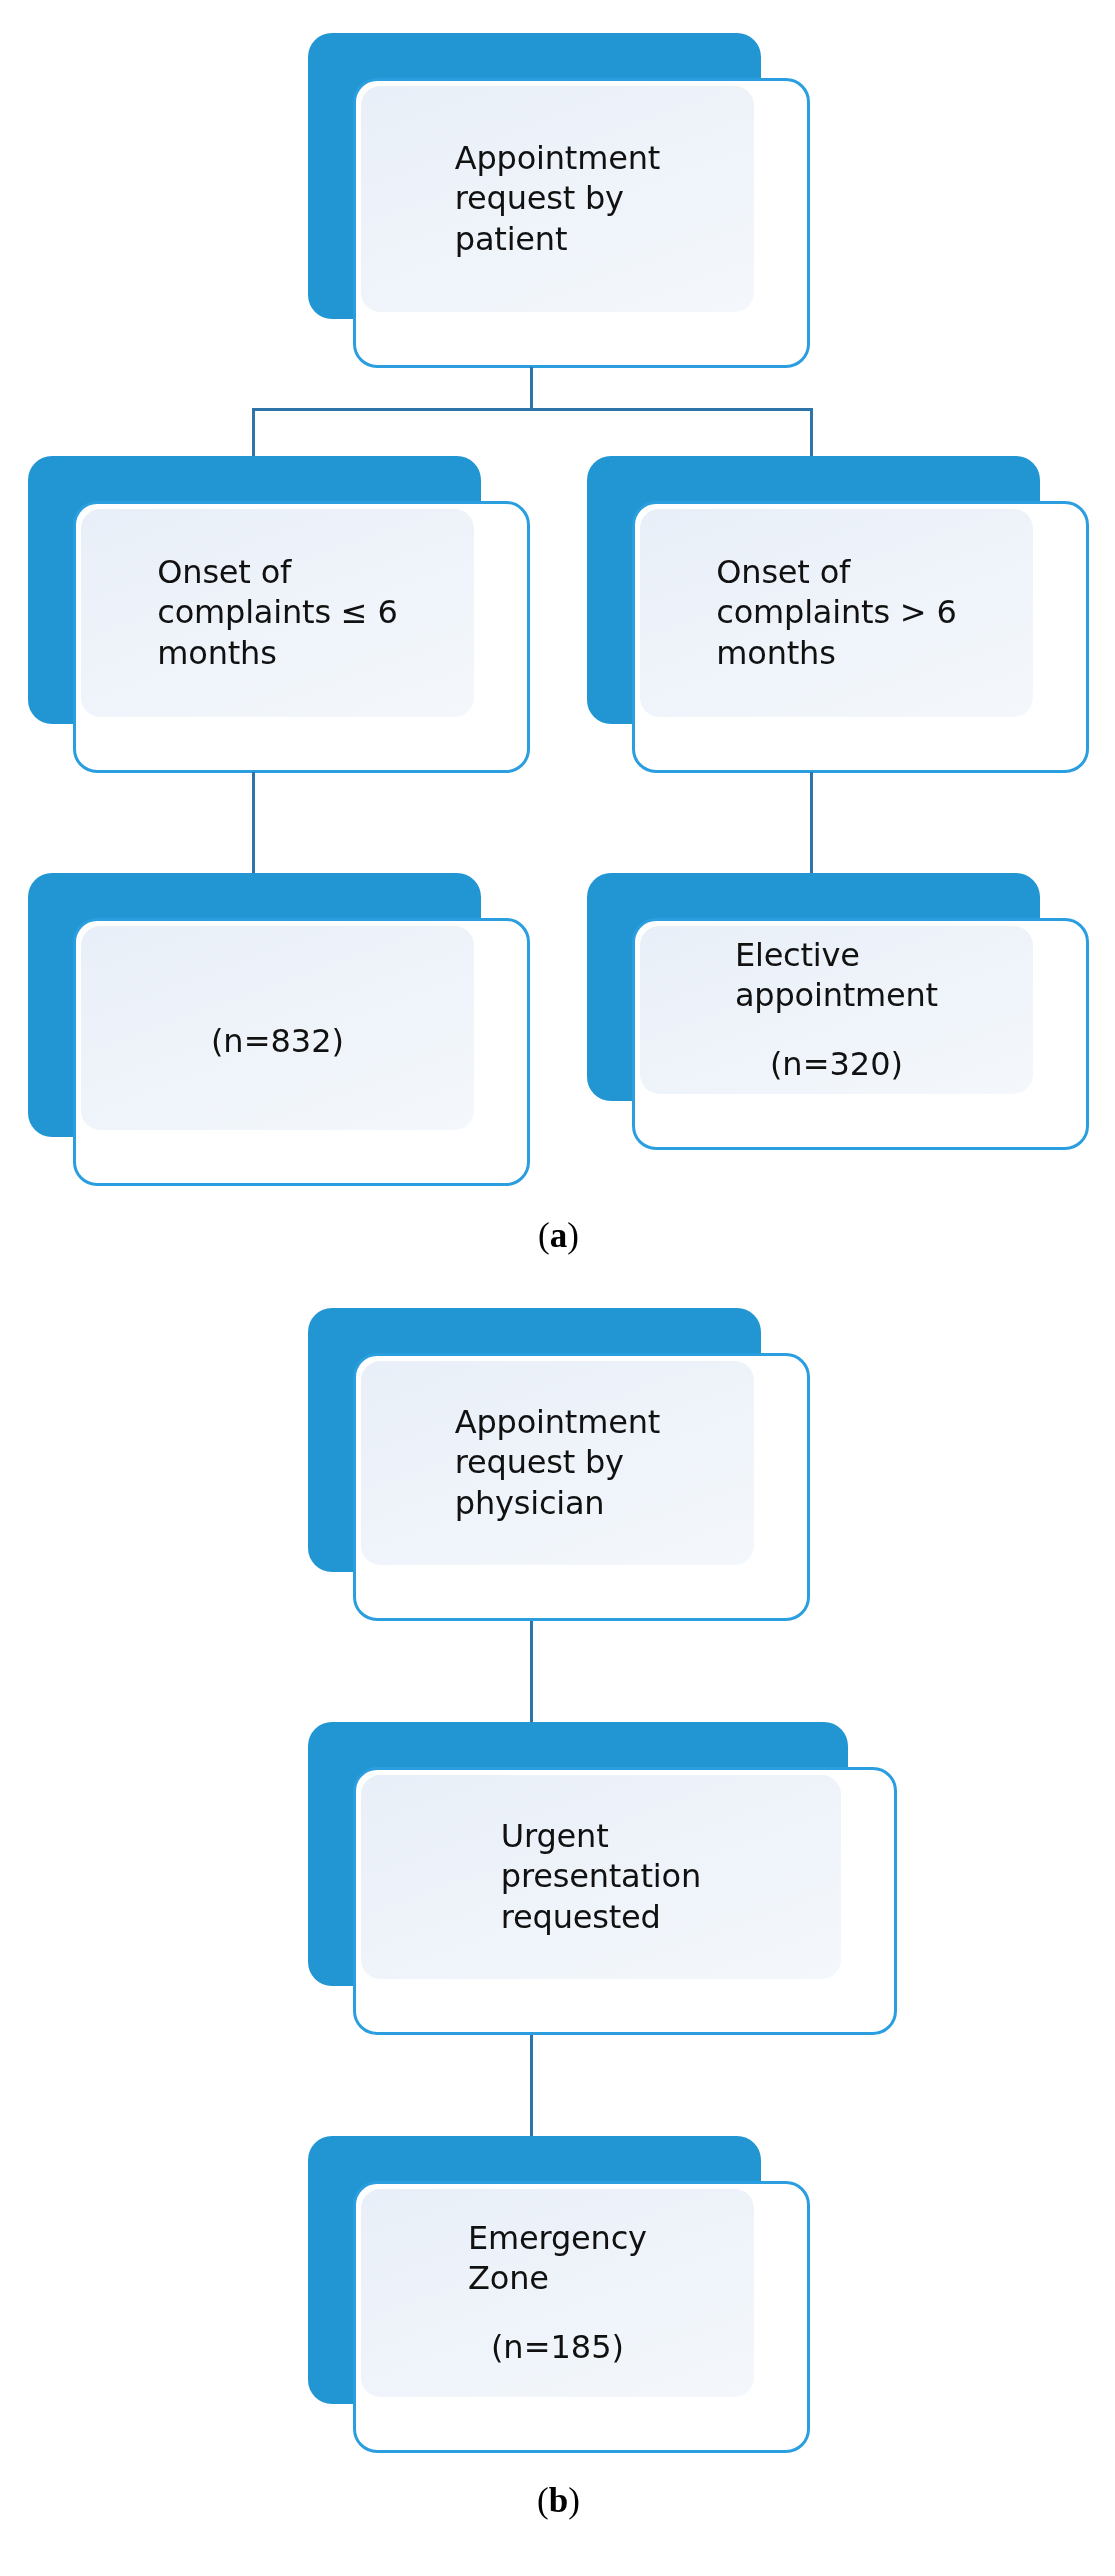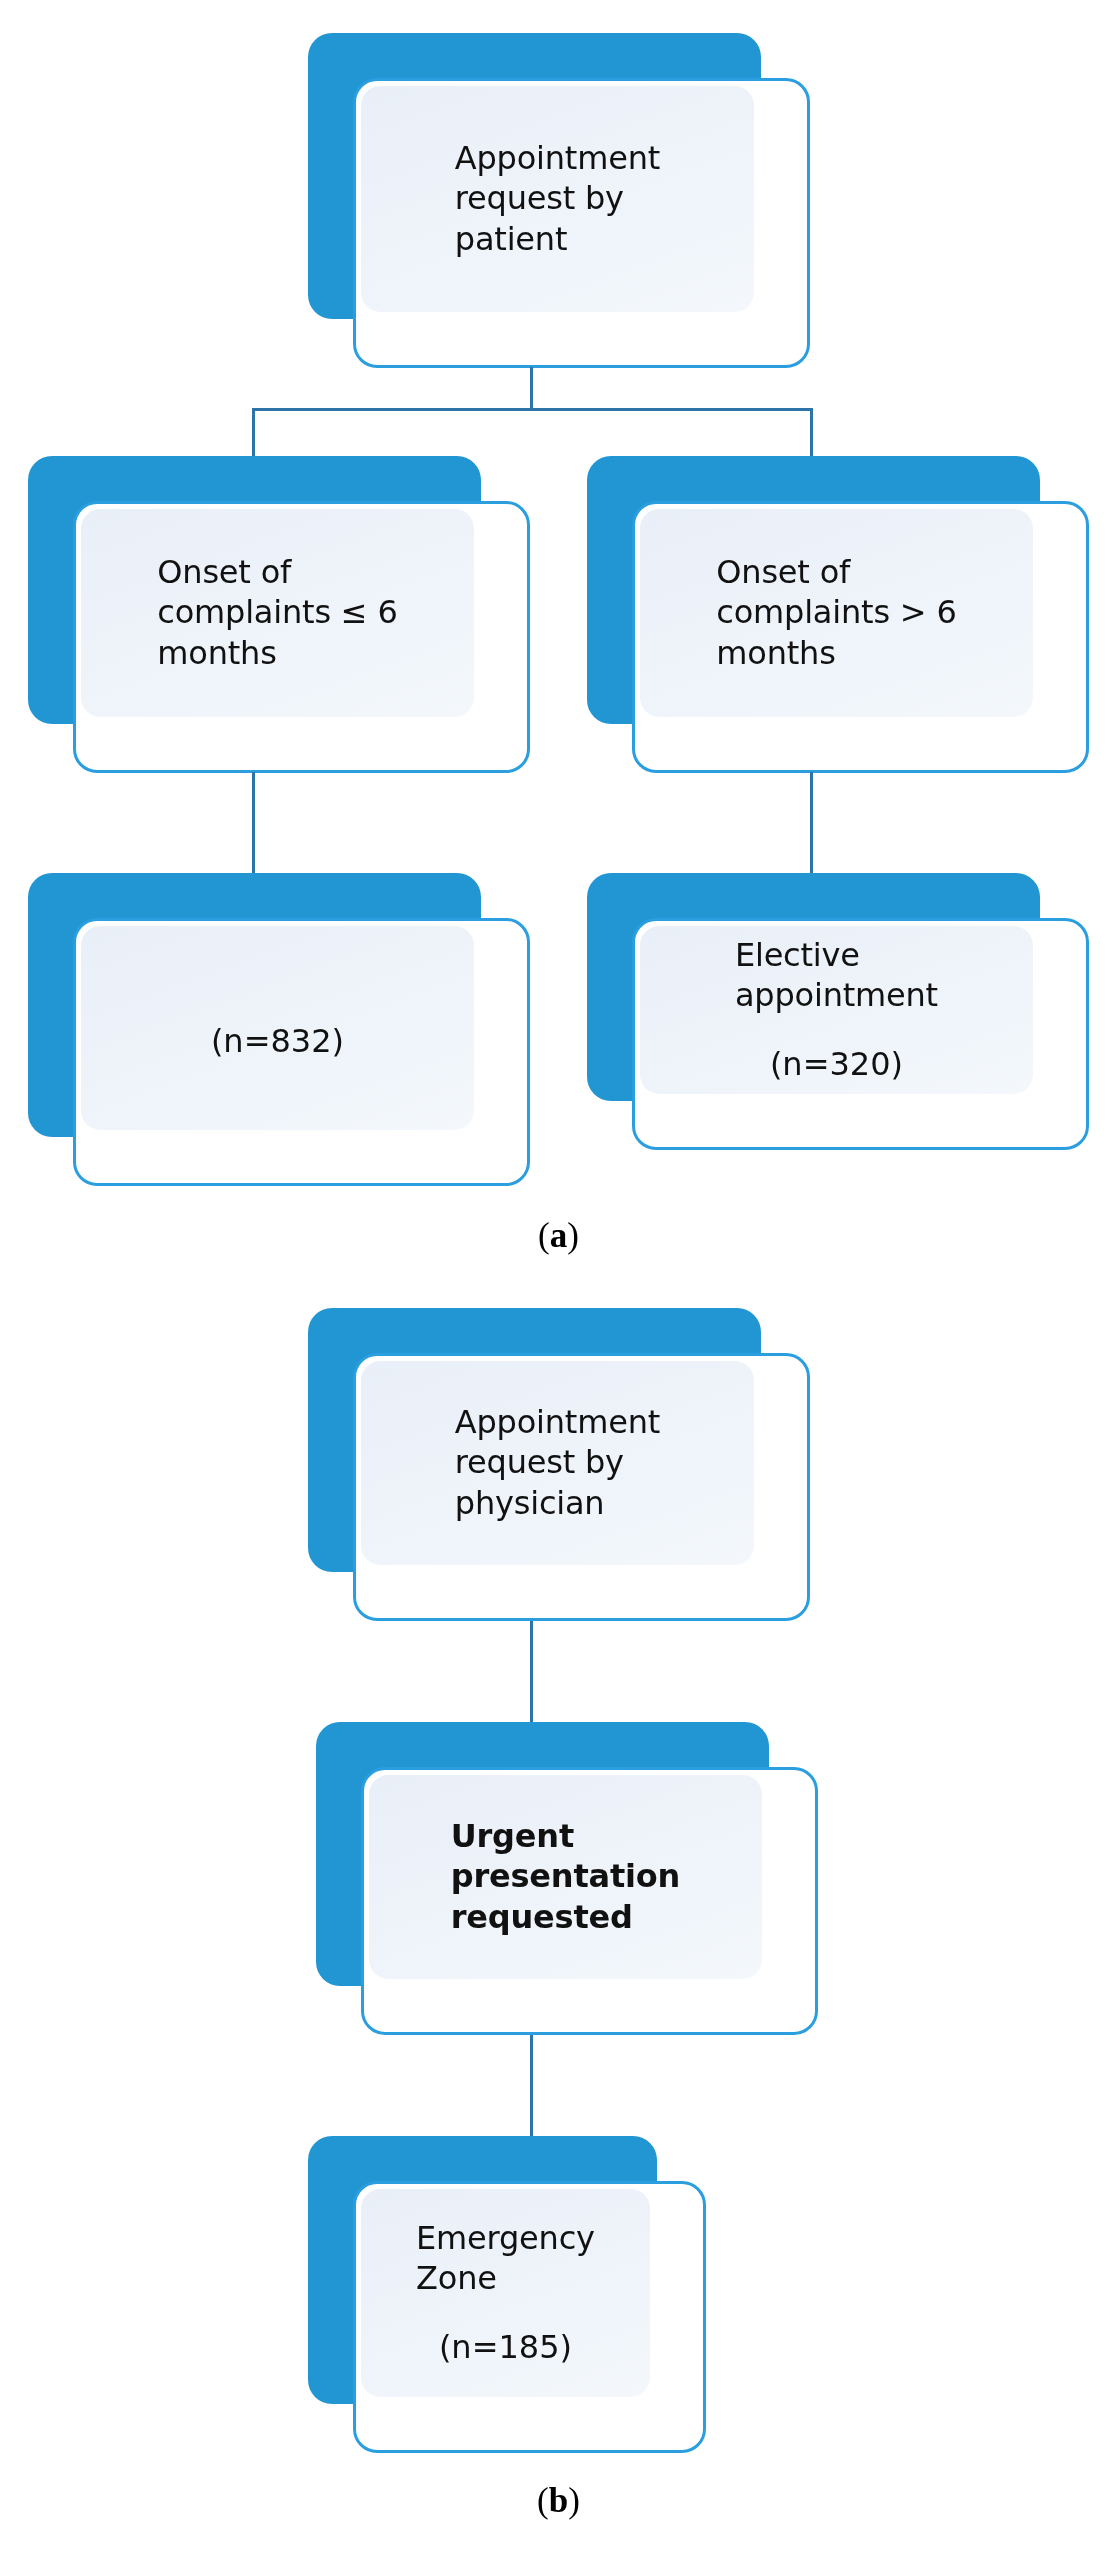--- a/index.html
+++ b/index.html
@@ -177,34 +177,34 @@
       <div class="inner">
         <div class="label">Appointment
 request by
 physician</div>
       </div>
     </div>
   </div>
 
   <div class="vline" style="left:530px; top:1621px; width:2.8px; height:103px;"></div>
 
-  <div class="node" style="left:316px; top:1722px; width:502px; height:313px;font-weight:bold;">
+  <div class="node" style="left:308px; top:1722px; width:589px; height:313px;">
     <div class="shadow"></div>
     <div class="card">
       <div class="inner">
         <div class="label">Urgent
 presentation
 requested</div>
       </div>
     </div>
   </div>
 
   <div class="vline" style="left:530px; top:2035px; width:2.8px; height:103px;"></div>
 
-  <div class="node" style="left:308px; top:2136px; width:398px; height:317px;">
+  <div class="node" style="left:308px; top:2136px; width:502px; height:317px;">
     <div class="shadow"></div>
     <div class="card">
       <div class="inner">
         <div class="label">Emergency
 Zone</div>
         <div class="count">(n=185)</div>
       </div>
     </div>
   </div>
 

